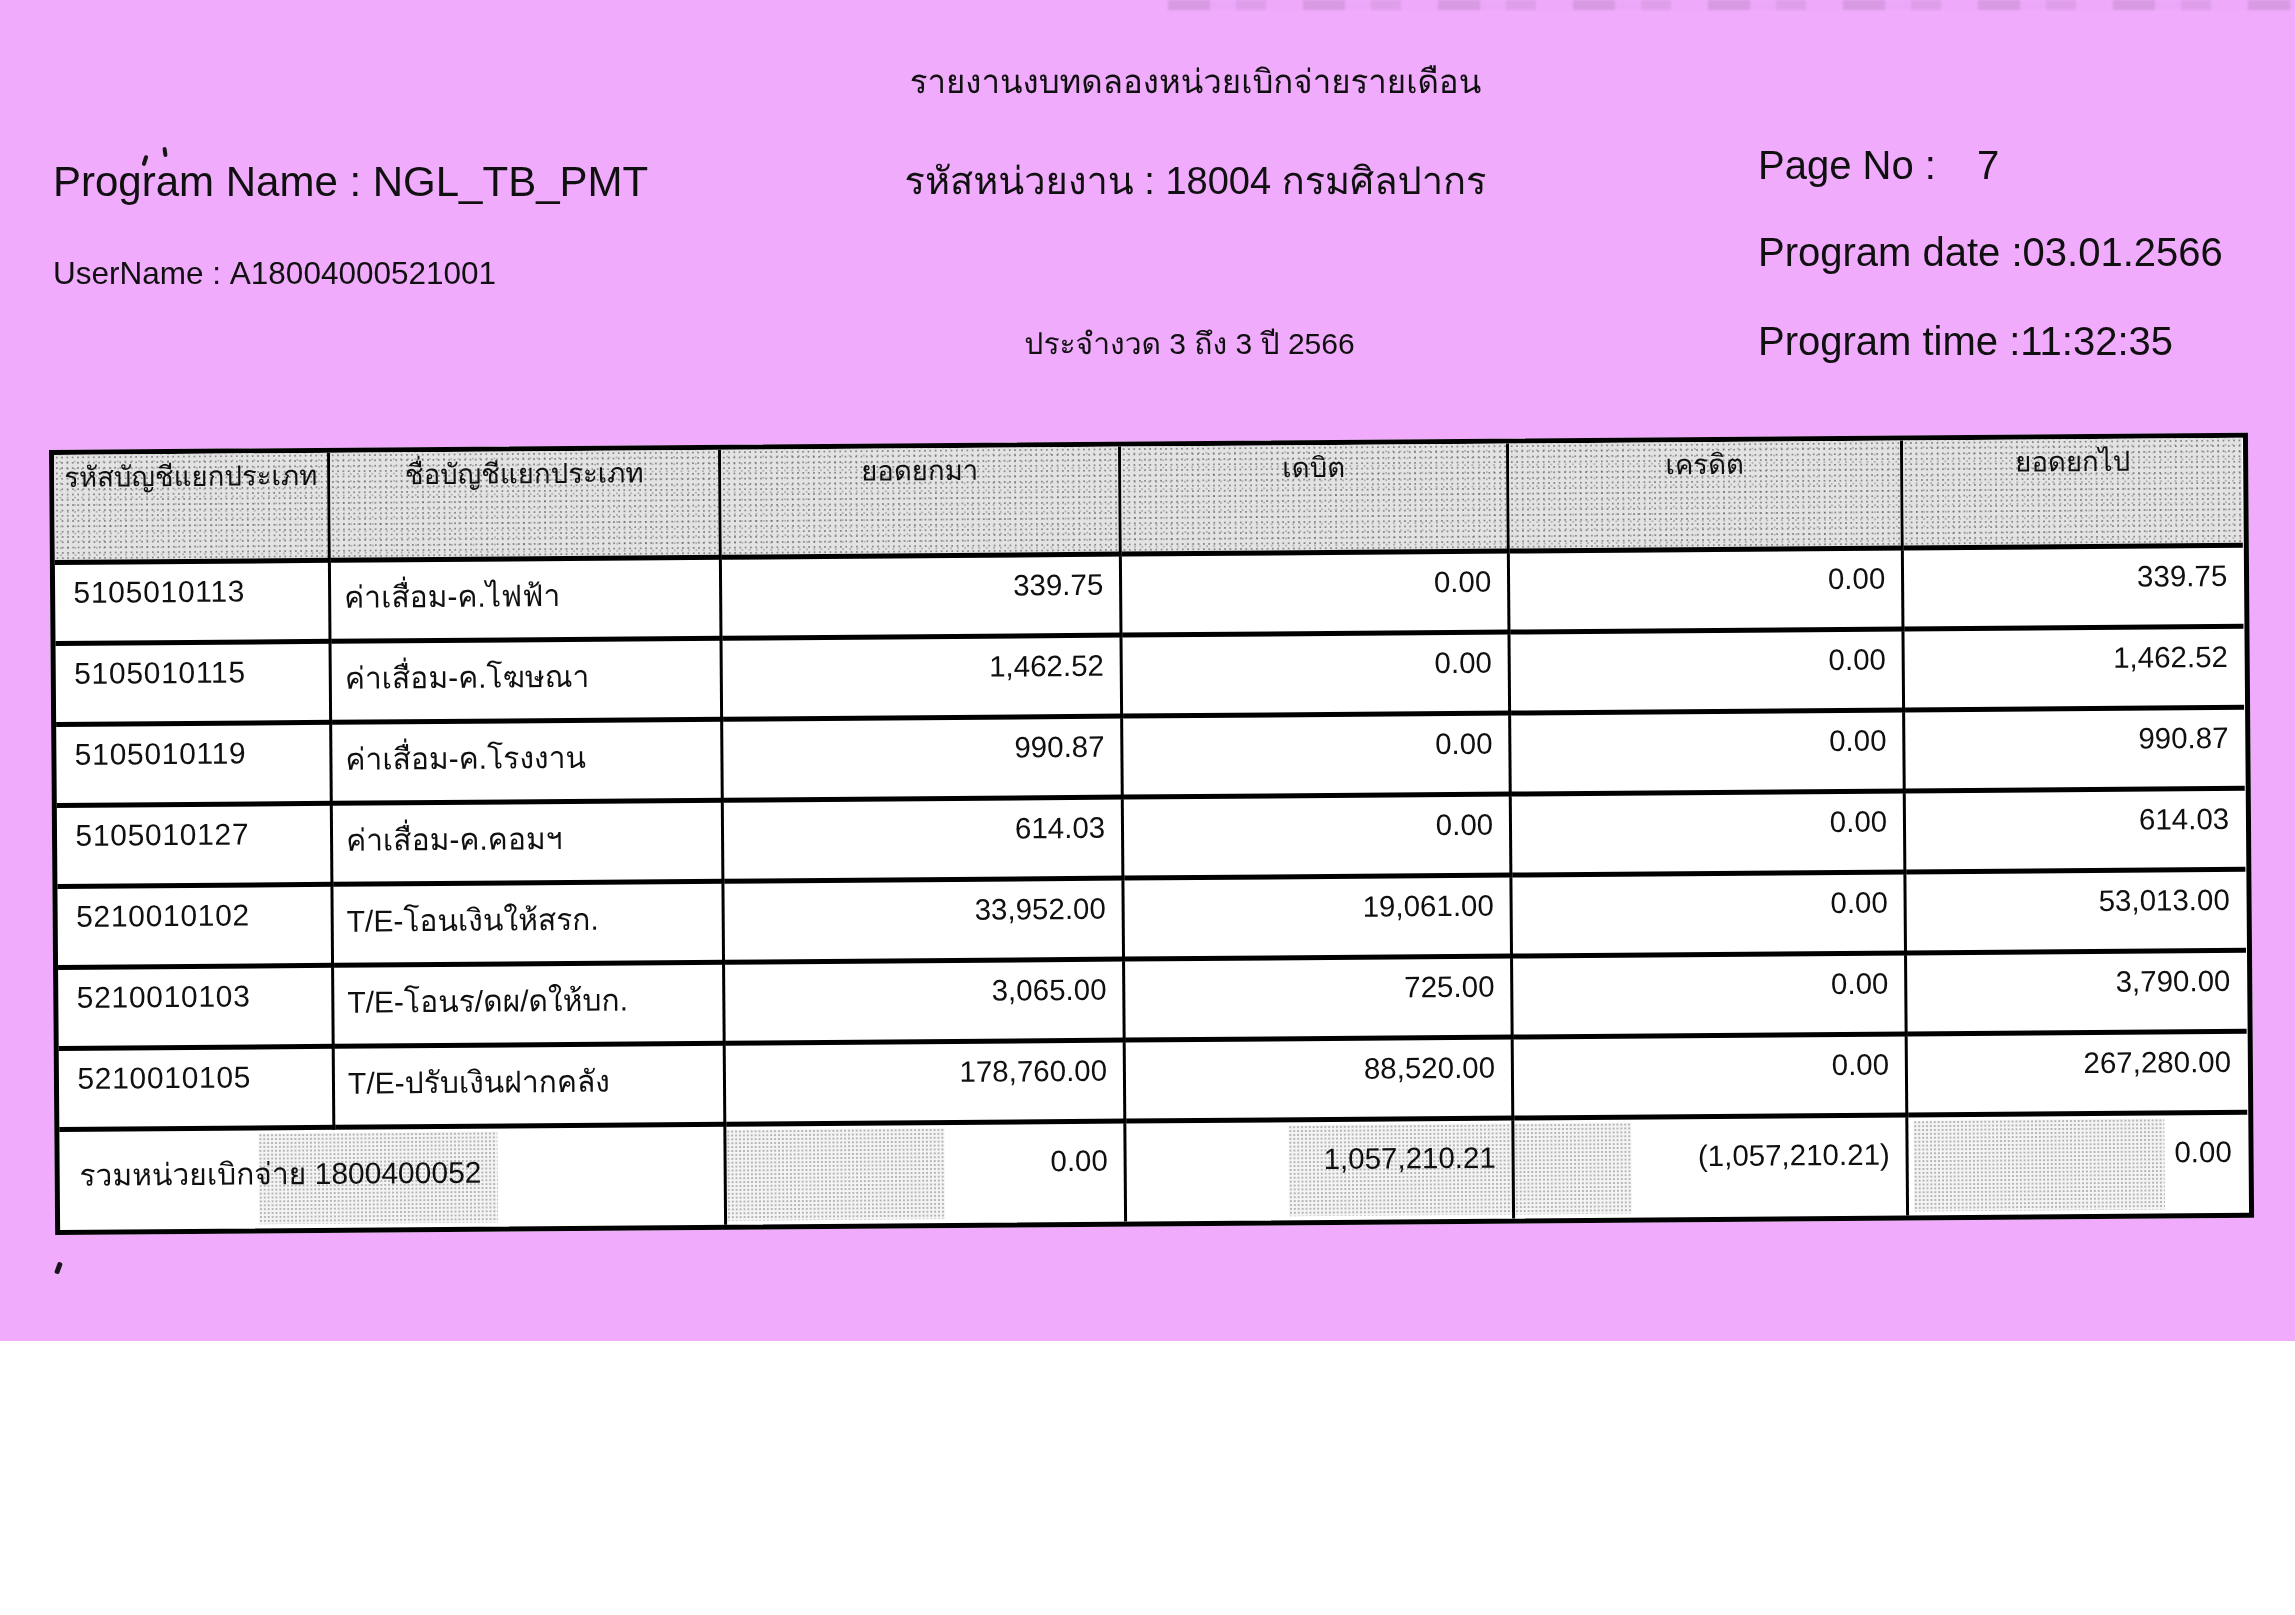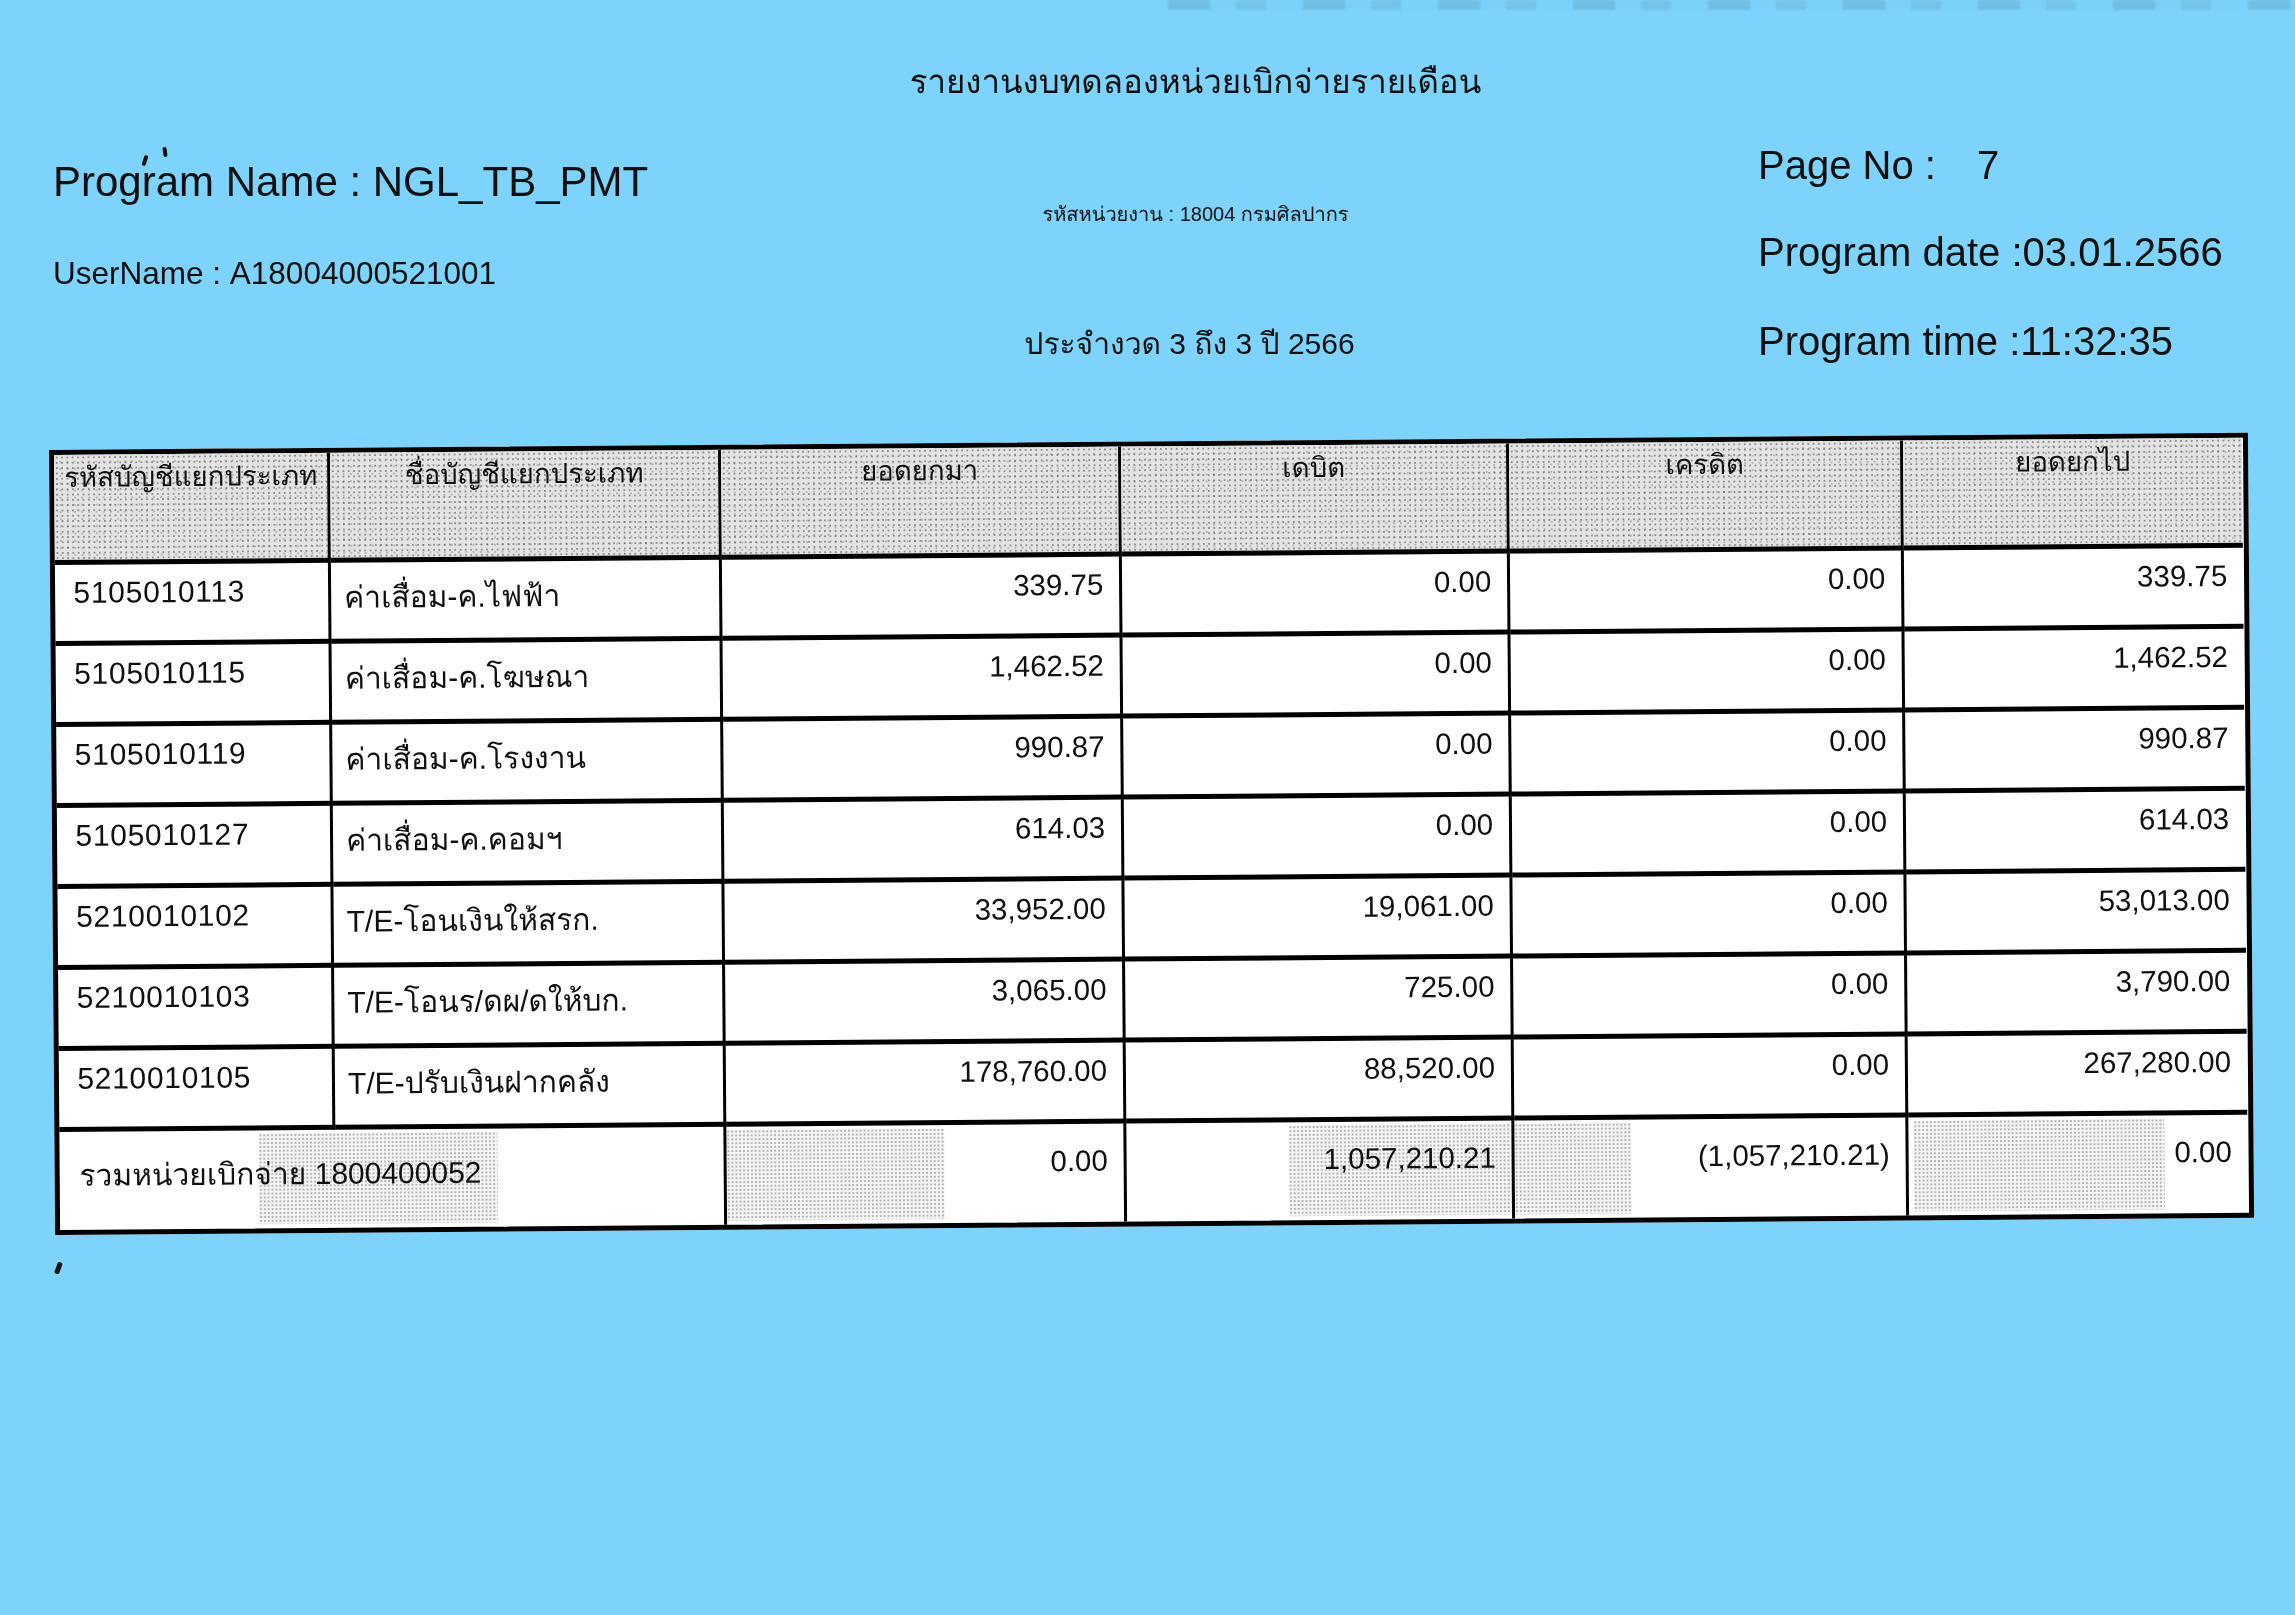--- a/index.html
+++ b/index.html
@@ -1,19 +1,19 @@
 <!DOCTYPE html>
 <html style="font-size:10.5px"><head>
 <meta charset="utf-8">
 <style>
   html,body{margin:0;padding:0;background:#ffffff;}
   .page{
     position:relative;
-    width:2295px;height:1615px;
-    background:#7dd3fc;
+    width:2295px;height:1341px;
+    background:#f0abfc;
     font-family:"Liberation Sans","DejaVu Sans",sans-serif;
     color:#101010;
     overflow:hidden;
   }
   
   .scan-band{
     position:absolute;top:0;left:1168px;right:0;height:9.8px;
     background:repeating-linear-gradient(90deg,
       rgba(0,0,0,.20) 0 42px, rgba(0,0,0,.03) 42px 68px,
       rgba(0,0,0,.14) 68px 98px, rgba(0,0,0,.02) 98px 135px);
@@ -24,21 +24,21 @@
   .speck.s2{left:163px;top:147px;width:3.9px;height:9.8px;transform:rotate(-8deg);}
   .speck.s3{left:56px;top:1262px;width:4.6px;height:11.8px;transform:rotate(20deg);}
 
   
   .hdr-title{
     position:absolute;left:96px;right:0;top:63px;
     text-align:center;font-size:33px;line-height:38px;font-weight:400;
   }
   .hdr-left-1{position:absolute;left:53px;top:158px;font-size:42px;}
   .hdr-left-2{position:absolute;left:53px;top:255px;font-size:31.5px;}
-  .hdr-c2{position:absolute;left:96px;right:0;top:150px;text-align:center;font-size:20px;margin-top:48px;}
+  .hdr-c2{position:absolute;left:96px;right:0;top:150px;text-align:center;font-size:38px;}
   .hdr-c3{position:absolute;left:96px;right:0;top:236px;text-align:center;font-size:30px;}
   .hdr-c4{position:absolute;left:96px;right:12px;top:320px;text-align:center;font-size:30px;}
   .meta-row{position:absolute;left:1758px;font-size:40px;}
   .meta-row .lbl{display:inline-block;min-width:219px;}
   .meta-row .val{display:inline-block;}
   .meta-1{top:143px;} .meta-2{top:230px;} .meta-3{top:319px;}
 
   
   .trial-table{
     position:absolute;left:49px;top:450px;width:2199px;

